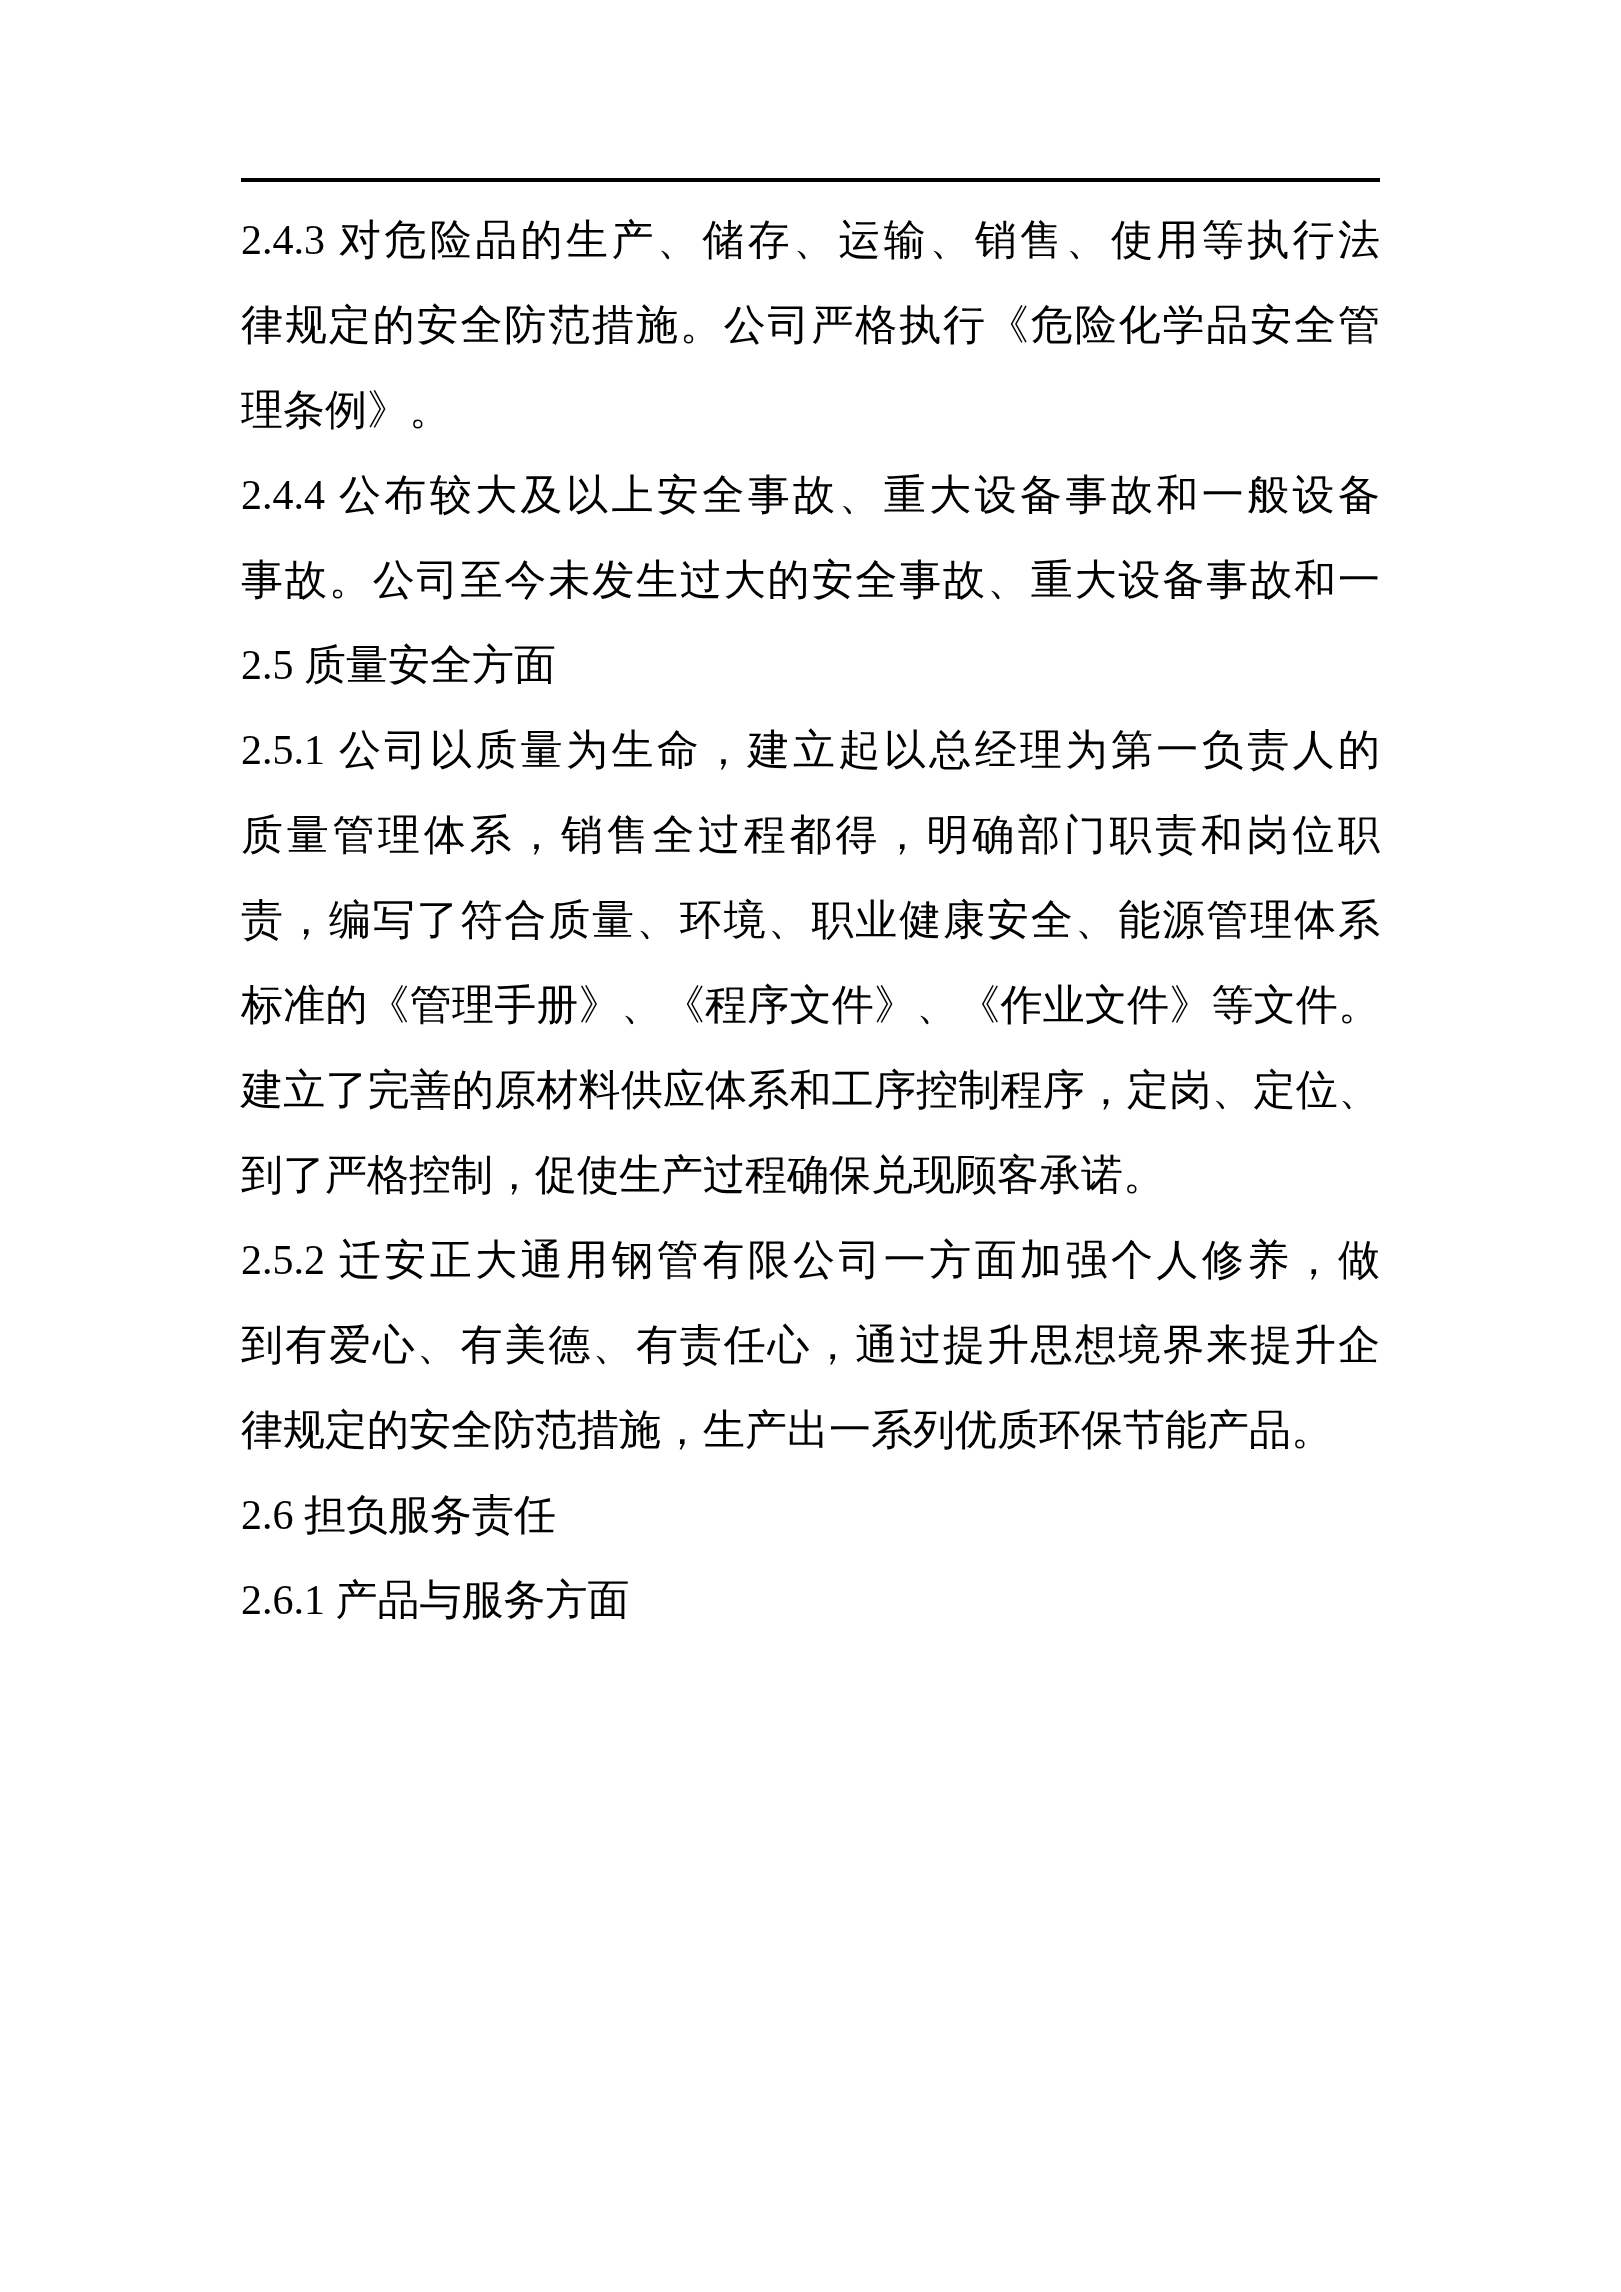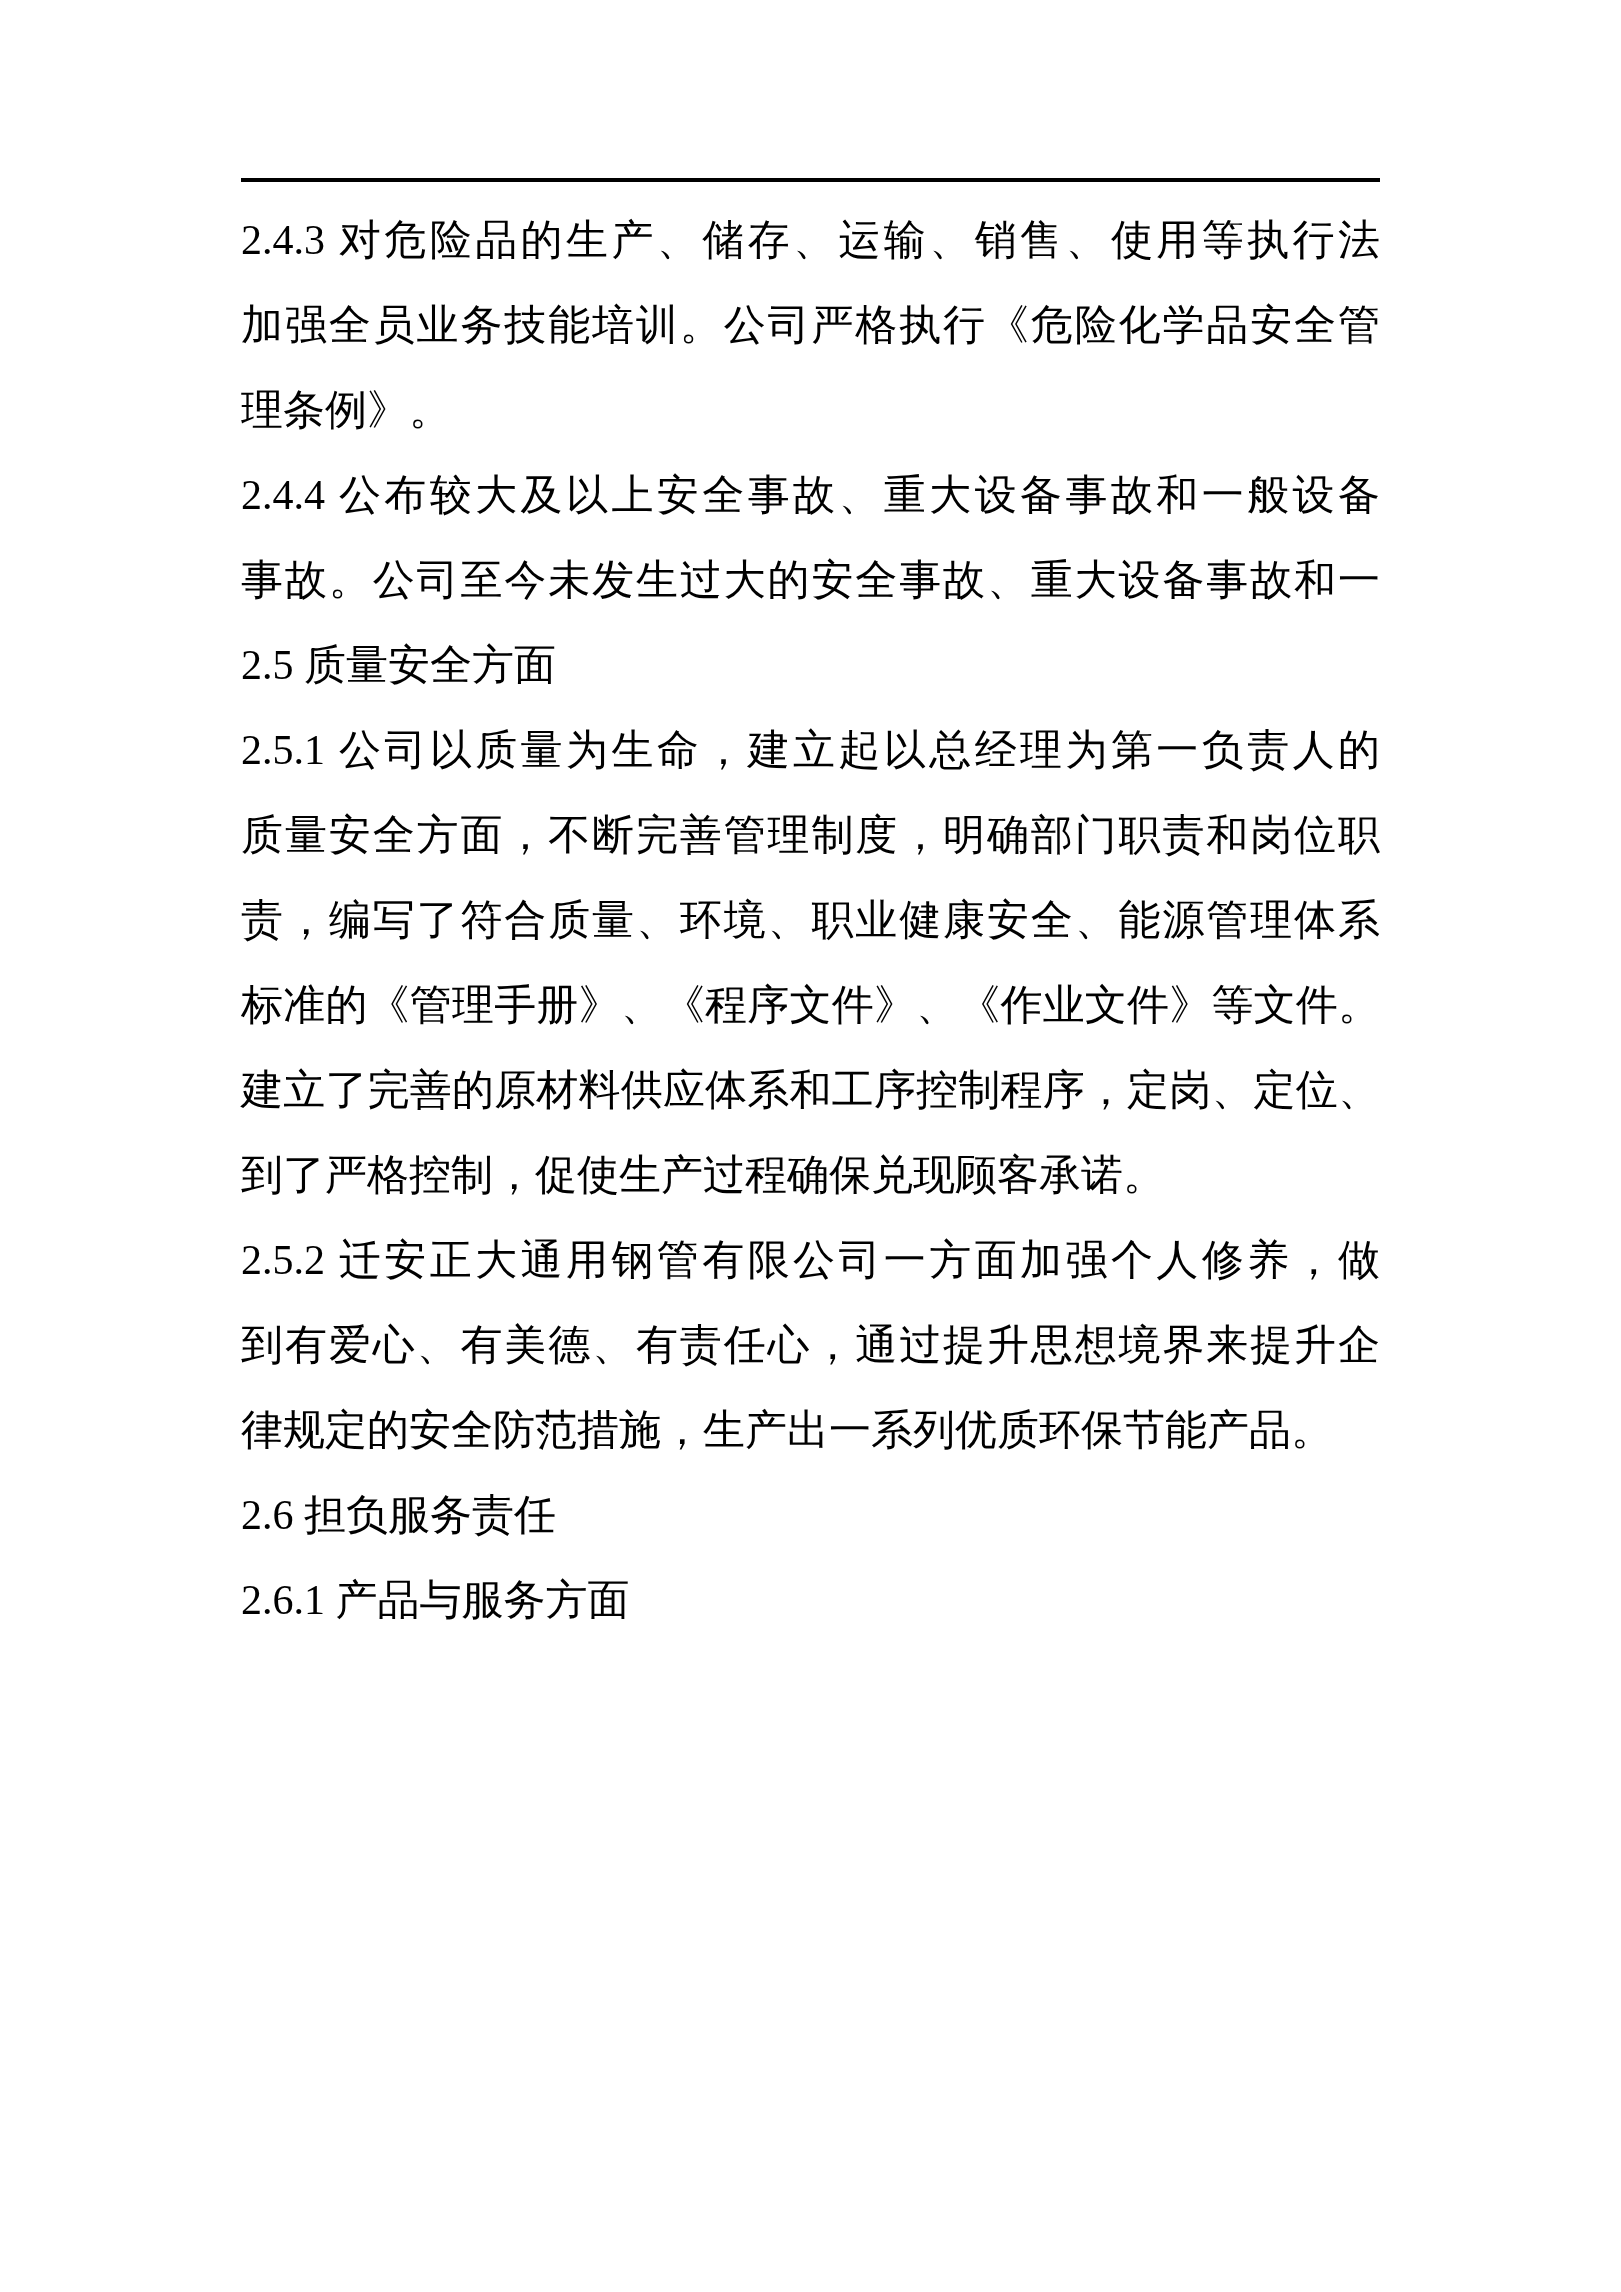--- a/index.html
+++ b/index.html
@@ -61,33 +61,33 @@
   }
 </style>
 </head>
 <body>
 
 <div class="page">
   <div class="header-rule"></div>
   <div class="doc-body" id="doc-body">
       <div class="paragraph">
         <div class="tline">2.4.3 对危险品的生产、储存、运输、销售、使用等执行法</div>
-        <div class="tline">加强全员业务技能培训。公司严格执行《危险化学品安全管</div>
+        <div class="tline">律规定的安全防范措施。公司严格执行《危险化学品安全管</div>
         <div class="tline last">理条例》。</div>
       </div>
       <div class="paragraph">
         <div class="tline">2.4.4 公布较大及以上安全事故、重大设备事故和一般设备</div>
         <div class="tline">事故。公司至今未发生过大的安全事故、重大设备事故和一</div>
       </div>
       <div class="paragraph">
         <div class="tline last">2.5 质量安全方面</div>
       </div>
       <div class="paragraph">
         <div class="tline">2.5.1 公司以质量为生命，建立起以总经理为第一负责人的</div>
-        <div class="tline">质量安全方面，不断完善管理制度，明确部门职责和岗位职</div>
+        <div class="tline">质量管理体系，销售全过程都得，明确部门职责和岗位职</div>
         <div class="tline">责，编写了符合质量、环境、职业健康安全、能源管理体系</div>
         <div class="tline">标准的《管理手册》、《程序文件》、《作业文件》等文件。</div>
         <div class="tline">建立了完善的原材料供应体系和工序控制程序，定岗、定位、</div>
         <div class="tline last">到了严格控制，促使生产过程确保兑现顾客承诺。</div>
       </div>
       <div class="paragraph">
         <div class="tline">2.5.2 迁安正大通用钢管有限公司一方面加强个人修养，做</div>
         <div class="tline">到有爱心、有美德、有责任心，通过提升思想境界来提升企</div>
         <div class="tline last">律规定的安全防范措施，生产出一系列优质环保节能产品。</div>
       </div>

